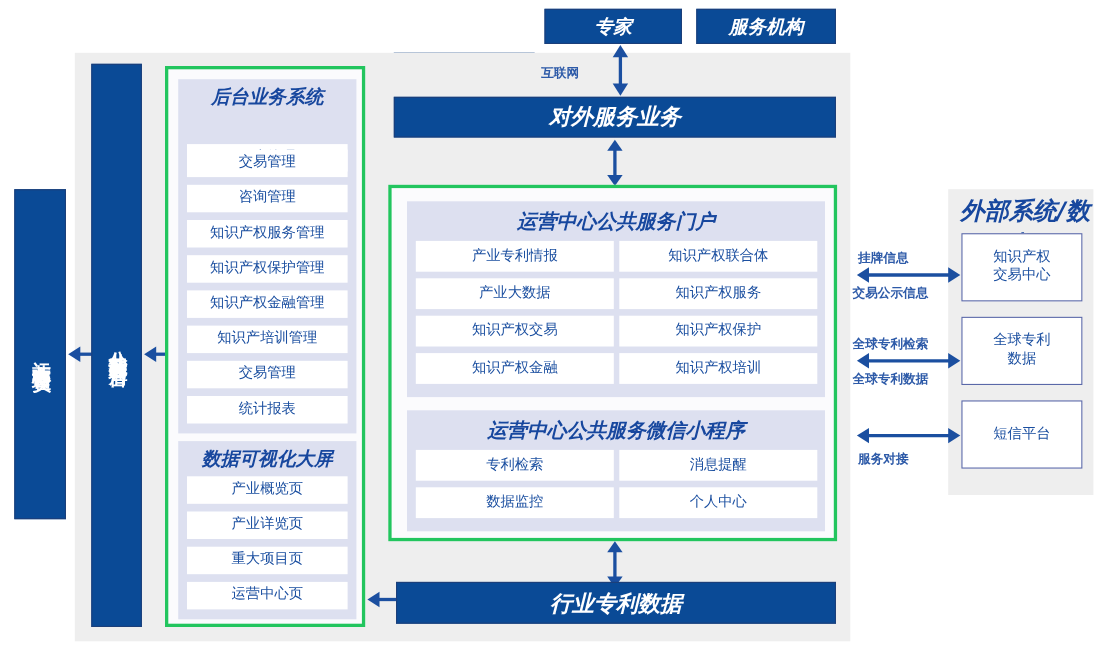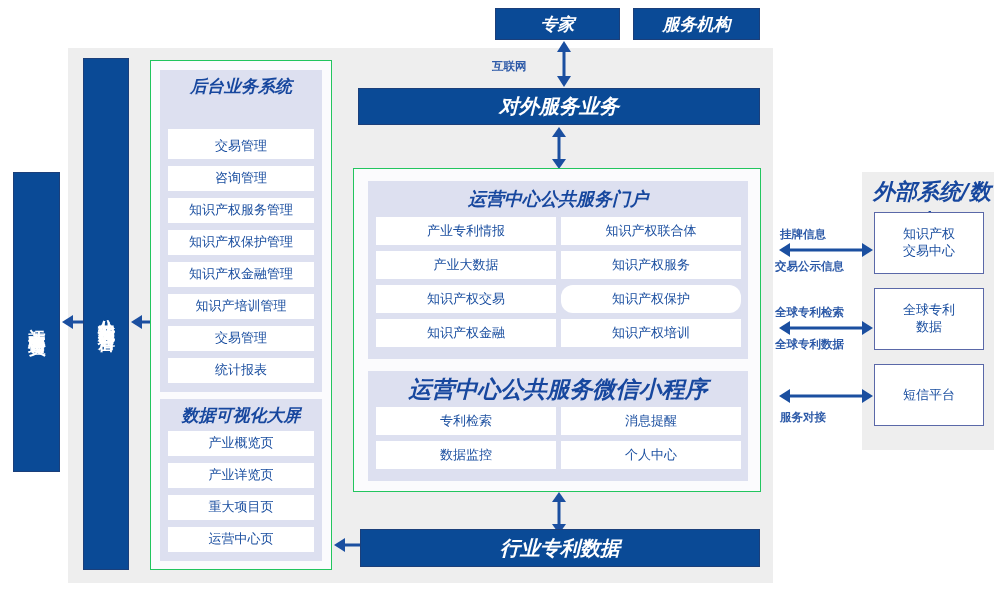--- a/index.html
+++ b/index.html
@@ -11,21 +11,21 @@
   #stage{position:absolute;left:0;top:0;width:1000px;height:601px;}
 
   
   .abs{position:absolute;box-sizing:border-box;}
   .solidbox{
     background:#0a4a96;color:#ffffff;display:flex;align-items:center;
     justify-content:center;text-align:center;font-weight:bold;font-style:italic;
     border:1px solid #1b3f7a;
   }
   .graypanel{background:#eeeeee;}
-  .outlinepanel{background:#fbfbfd;border:1px solid #22c55e;}
+  .outlinepanel{background:#fbfbfd;border:3px solid #22c55e;}
   .group{background:#dde0f0;}
   .grouptitle{
     color:#17479e;font-weight:bold;font-style:italic;text-align:center;
     display:flex;align-items:center;justify-content:center;
   }
   .cell{
     background:#ffffff;color:#1b4fa0;display:flex;align-items:center;
     justify-content:center;text-align:center;font-size:13px;line-height:1.15;
   }
   .vbar{
@@ -139,28 +139,28 @@
     <div class="abs group" style="left:14px;top:12px;width:380px;height:178px;">
       <div class="abs grouptitle" style="left:0px;top:4px;width:380px;height:28px;font-size:18px;">运营中心公共服务门户</div>
 
       <div class="abs cell" style="left:8px;top:36px;width:180px;height:28px;">产业专利情报</div>
       <div class="abs cell" style="left:193px;top:36px;width:180px;height:28px;">知识产权联合体</div>
 
       <div class="abs cell" style="left:8px;top:70px;width:180px;height:28px;">产业大数据</div>
       <div class="abs cell" style="left:193px;top:70px;width:180px;height:28px;">知识产权服务</div>
 
       <div class="abs cell" style="left:8px;top:104px;width:180px;height:28px;">知识产权交易</div>
-      <div class="abs cell" style="left:193px;top:104px;width:180px;height:28px;border-radius:12px;">知识产权保护</div>
+      <div class="abs cell" style="left:193px;top:104px;width:180px;height:28px;">知识产权保护</div>
 
       <div class="abs cell" style="left:8px;top:138px;width:180px;height:28px;">知识产权金融</div>
       <div class="abs cell" style="left:193px;top:138px;width:180px;height:28px;">知识产权培训</div>
     </div>
 
     <div class="abs group" style="left:14px;top:202px;width:380px;height:110px;">
-      <div class="abs grouptitle" style="left:0px;top:4px;width:380px;height:28px;font-size:23px;">运营中心公共服务微信小程序</div>
+      <div class="abs grouptitle" style="left:0px;top:4px;width:380px;height:28px;font-size:18px;">运营中心公共服务微信小程序</div>
 
       <div class="abs cell" style="left:8px;top:36px;width:180px;height:28px;">专利检索</div>
       <div class="abs cell" style="left:193px;top:36px;width:180px;height:28px;">消息提醒</div>
 
       <div class="abs cell" style="left:8px;top:70px;width:180px;height:28px;">数据监控</div>
       <div class="abs cell" style="left:193px;top:70px;width:180px;height:28px;">个人中心</div>
     </div>
   </div>
 
   <svg class="arrowsvg" style="left:547px;top:492px;" width="24" height="42" viewBox="0 0 24 42">

